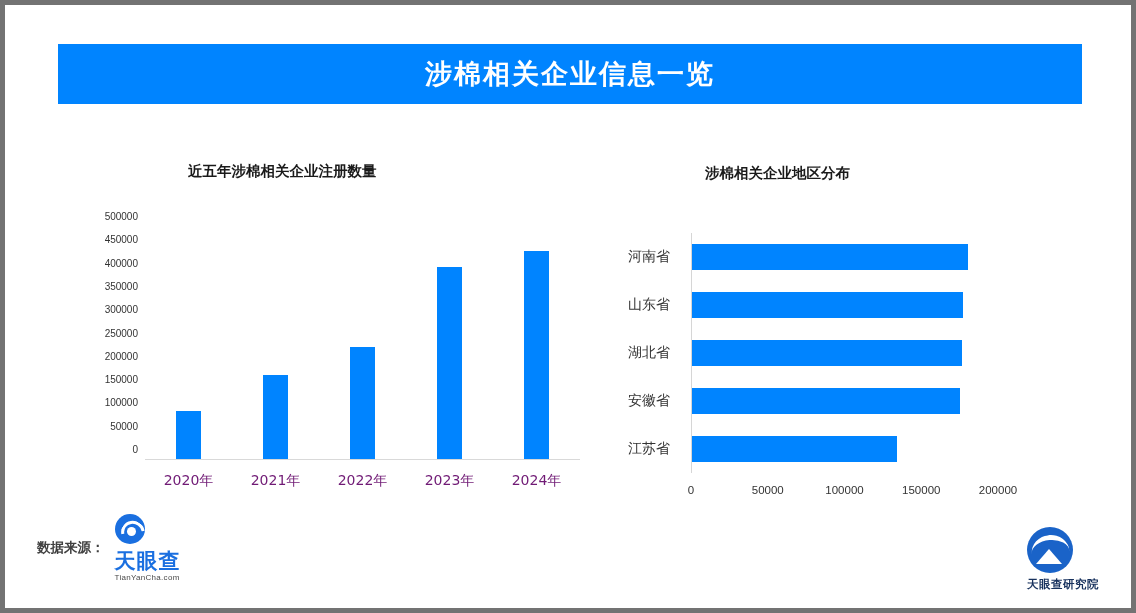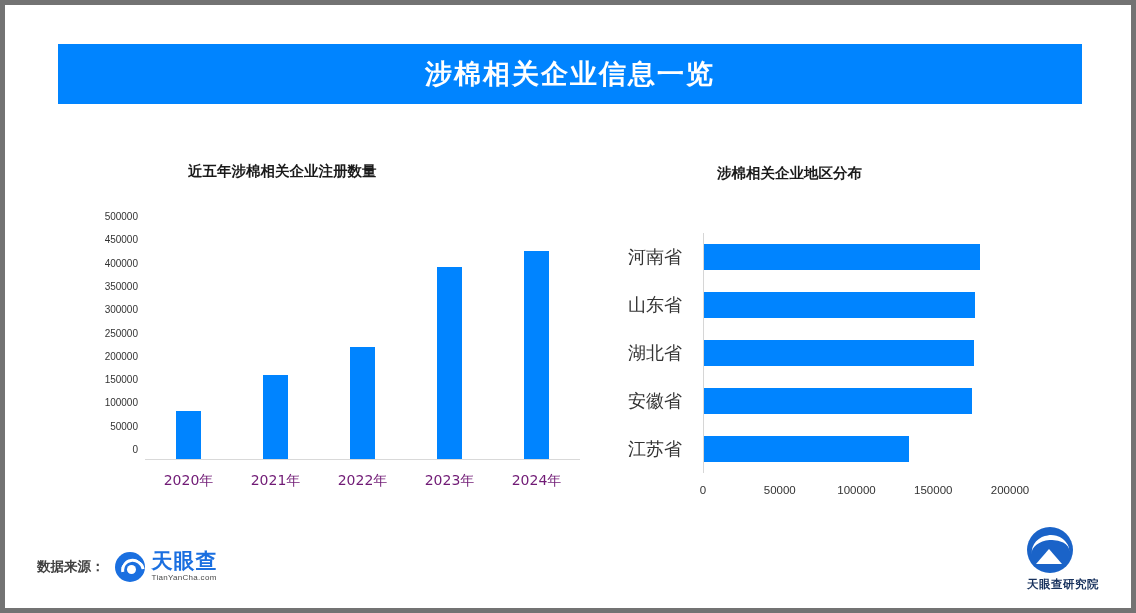--- a/index.html
+++ b/index.html
@@ -28,21 +28,21 @@
     color:#ffffff;
     font-size:27px;
     font-weight:bold;
     letter-spacing:2px;
     font-family:"DejaVu Sans","Liberation Sans",sans-serif;
   }
 
   
   .panel { position:absolute; }
   #left-panel  { left:55px;  top:140px; width:520px; height:370px; }
-  #right-panel { left:572px; top:140px; width:490px; height:370px; }
+  #right-panel { left:560px; top:140px; width:490px; height:370px; }
 
   .chart-title {
     font-size:14.5px;
     font-weight:bold;
     color:#1a1a1a;
     font-family:Liberation Serif, serif;
   }
   #left-panel .chart-title  { position:absolute; left:128px; top:17px; }
   #right-panel .chart-title { position:absolute; left:140px; top:19px; }
 
@@ -97,21 +97,21 @@
     background:#d6d6d6;
   }
   .hbar-row { position:absolute; left:1px; height:26px; }
   .hbar-fill { width:100%; height:100%; background:#0084ff; }
   .hbar-ylabel {
     position:absolute;
     right:100%;
     margin-right:22px;
     top:50%;
     transform:translateY(-50%);
-    font-size:18px;
+    font-size:14px;
     color:#333;
     white-space:nowrap;
     font-family:"DejaVu Sans","Liberation Sans",sans-serif;
   }
   .hbar-xtick {
     position:absolute;
     top:100%;
     margin-top:11px;
     transform:translateX(-50%);
     font-size:11.5px;
@@ -122,21 +122,21 @@
   
   #footer-left {
     position:absolute;
     left:32px; bottom:26px;
     display:flex; align-items:center; gap:10px;
   }
   #source-label {
     font-size:13.5px; color:#404040; font-weight:bold;
     font-family:"DejaVu Sans","Liberation Sans",sans-serif;
   }
-  #tyc-logo { display:flex; align-items:center; gap:7px; }
+  #tyc-logo { display:flex; gap:7px;flex-direction:column; }
   #tyc-mark {
     width:30px; height:30px; border-radius:50%;
     background:#1a6fe0;
     position:relative; overflow:hidden;
   }
   #tyc-mark::before{
     content:""; position:absolute;
     left:6px; top:7px; width:18px; height:17px;
     border:3.5px solid #fff; border-radius:50%;
     border-right-color:transparent; border-bottom-color:transparent;

